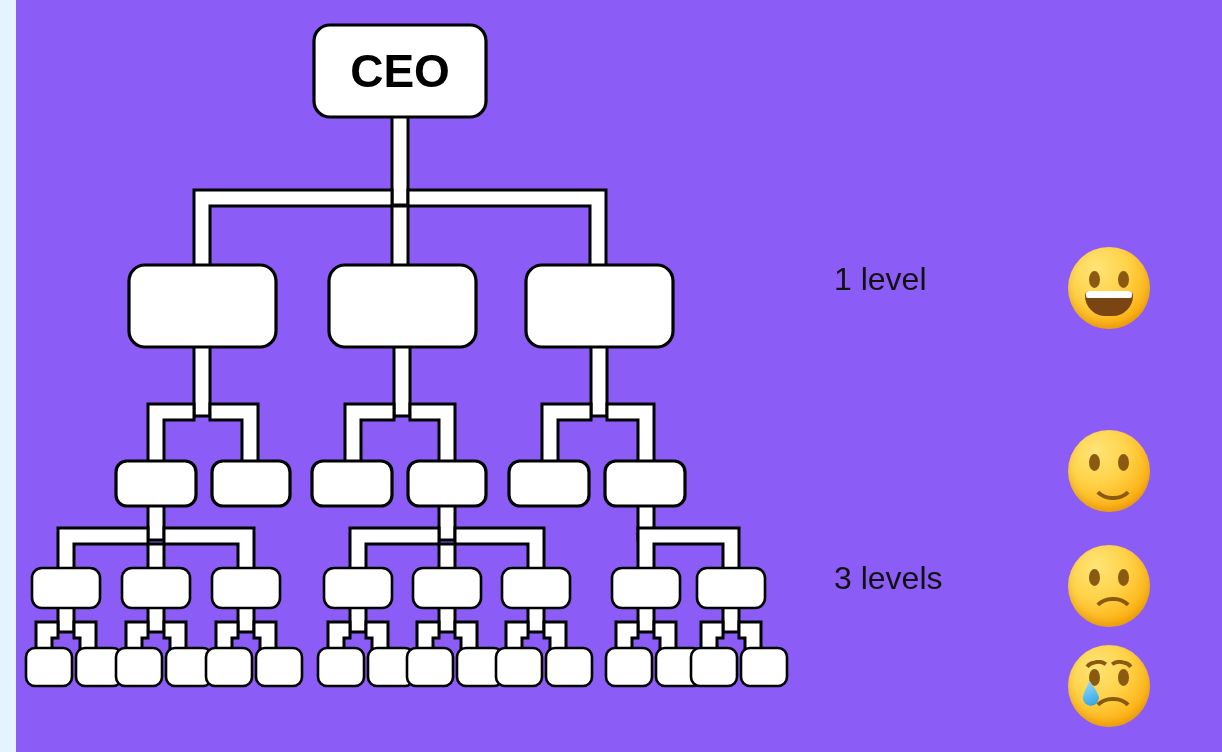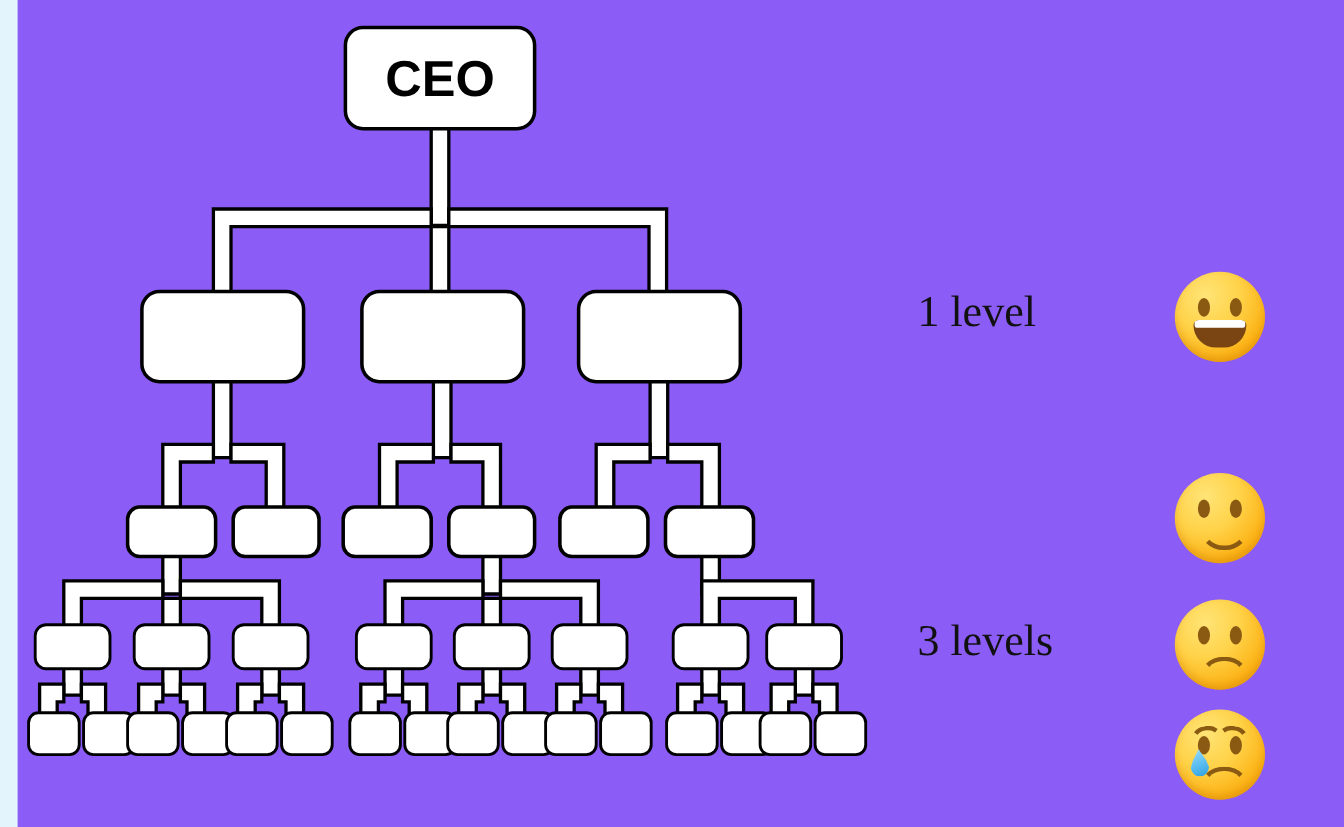--- a/index.html
+++ b/index.html
@@ -36,22 +36,22 @@
     height: 752px;
     pointer-events: none;
   }
   .legend-row {
     position: absolute;
     display: flex;
     align-items: center;
     pointer-events: auto;
   }
   .legend-label {
-    font-family: Liberation Serif, serif;
-    font-size: 40px;
+    font-family: Liberation Sans, sans-serif;
+    font-size: 32px;
     font-weight: 400;
     color: #111111;
     letter-spacing: 0px;
     white-space: nowrap;
     line-height: 1;
   }
   .legend-emoji {
     position: absolute;
     font-size: 74px;
     line-height: 1;

